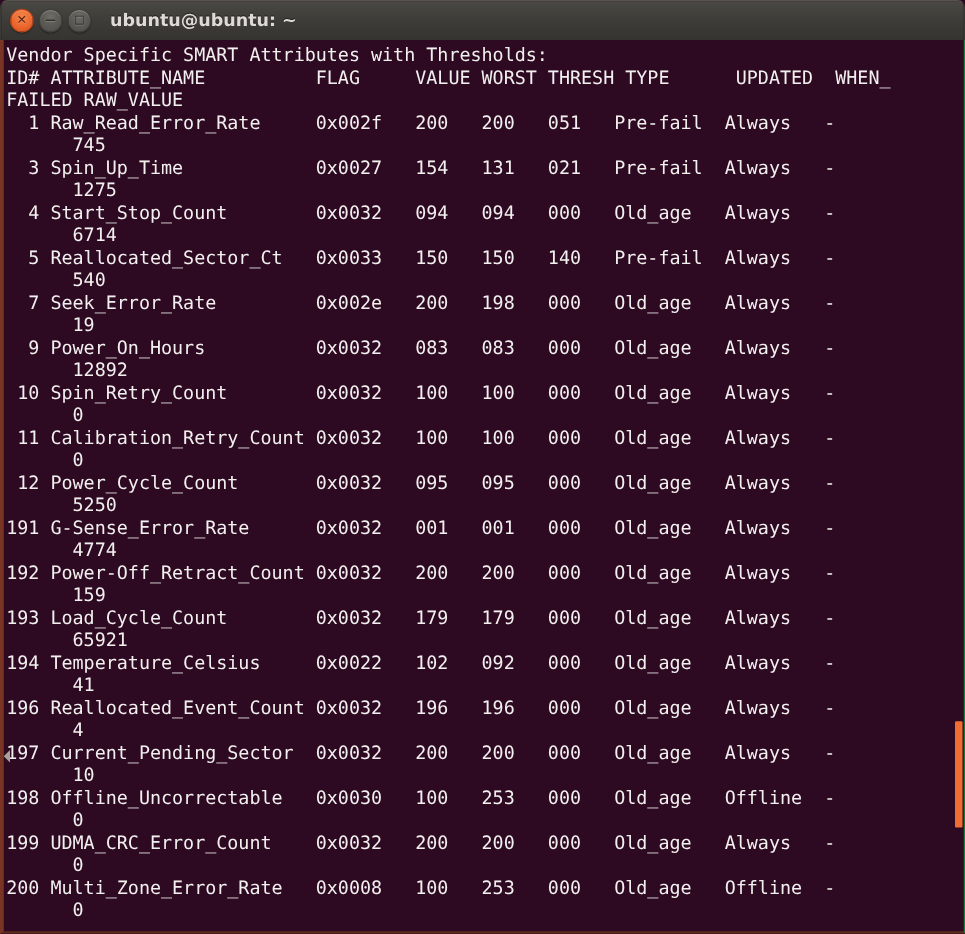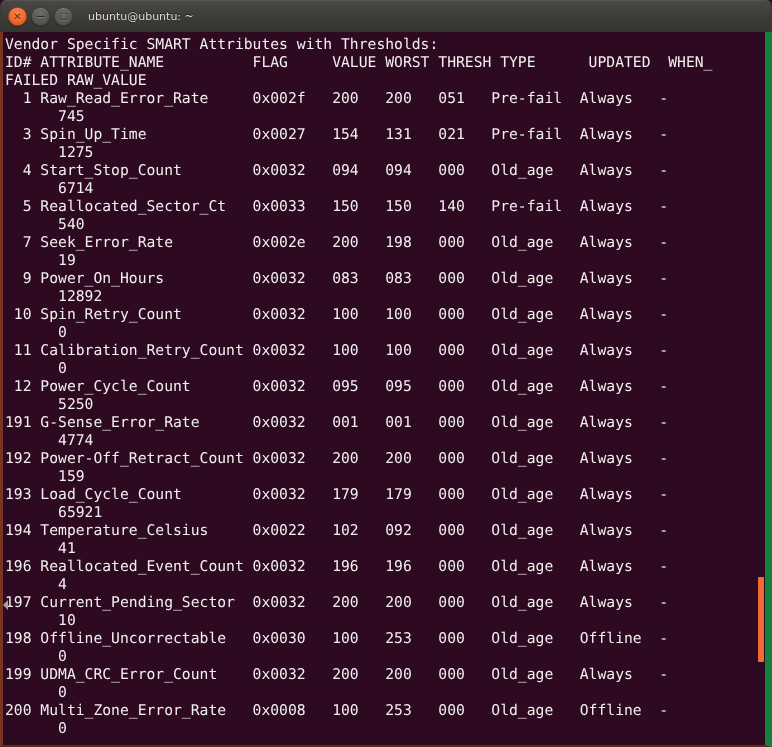--- a/index.html
+++ b/index.html
@@ -71,34 +71,34 @@
     text-shadow: 0 1px 0 rgba(255,255,255,0.18);
   }
   .wbtn-close .glyph { color: #62240c; font-size: 10px; font-weight: bold; }
   .wbtn-min .glyph  { font-size: 12px; margin-top: -1px; }
   .wbtn-max .glyph  { font-size: 9px; }
 
   #title-text {
     margin-left: 11px;
     color: #dedbd6;
     font-family: "DejaVu Sans", "Liberation Sans", sans-serif;
-    font-size: 11px;
-    font-weight: normal;
+    font-size: 14px;
+    font-weight: bold;
     text-shadow: 0 -1px 0 rgba(0,0,0,0.55);
     white-space: nowrap;
   }
 
   
   #terminal-wrap {
     position: relative;
     height: 715px;
     box-sizing: border-box;
     background: #2d0922;
     border-left: 3px solid #7a3424;
-    border-right: 7px solid #15803d;
+    border-right: 1px solid #15803d;
     border-bottom: 2px solid #5d2a1c;
     overflow: hidden;
   }
 
   #screen {
     position: absolute;
     left: 0;
     top: 0;
     padding: 4px 0 0 2px;
     color: #f2f0ee;

